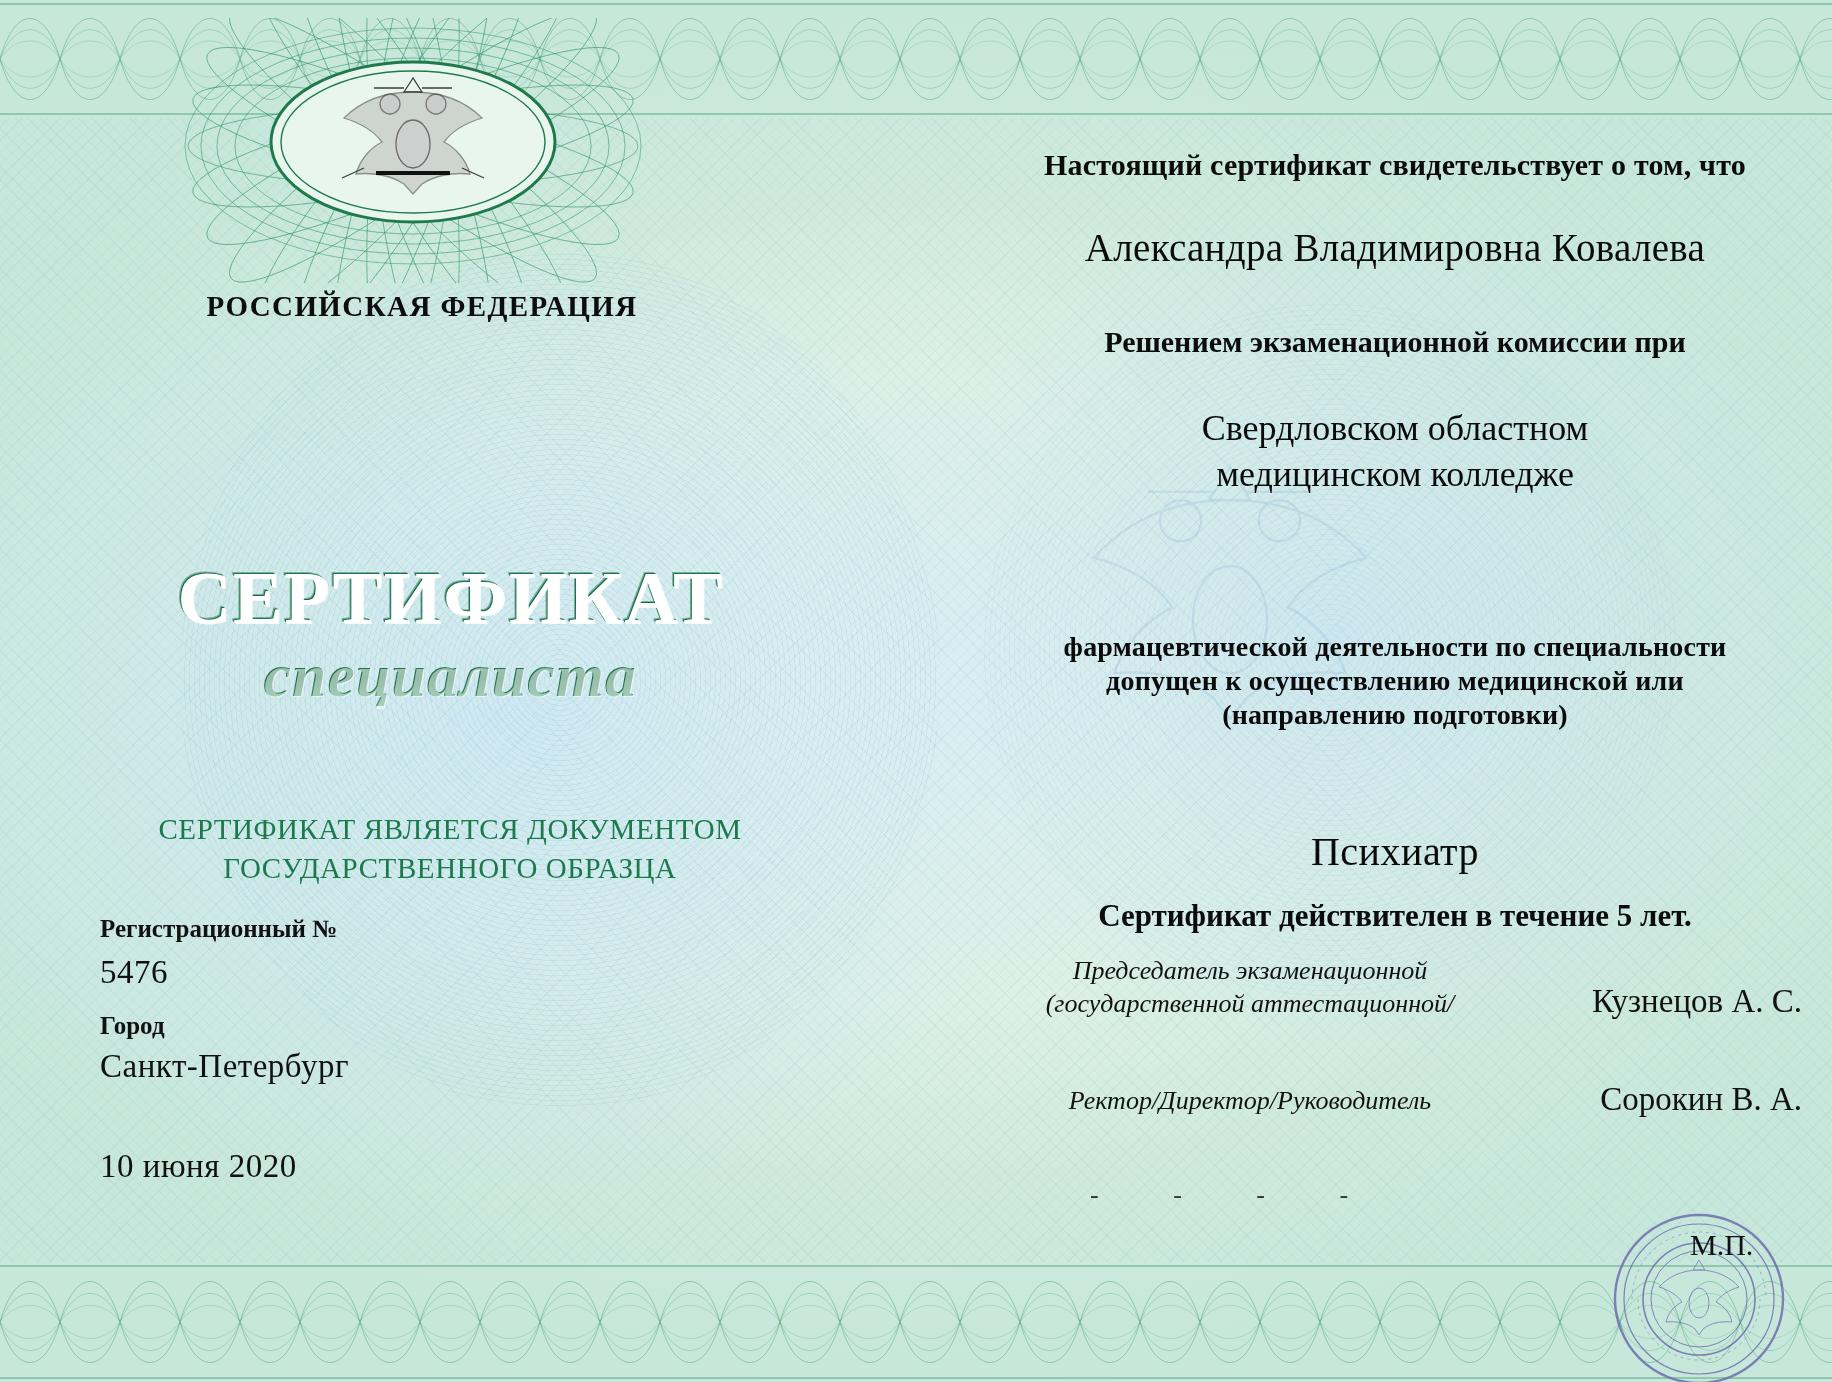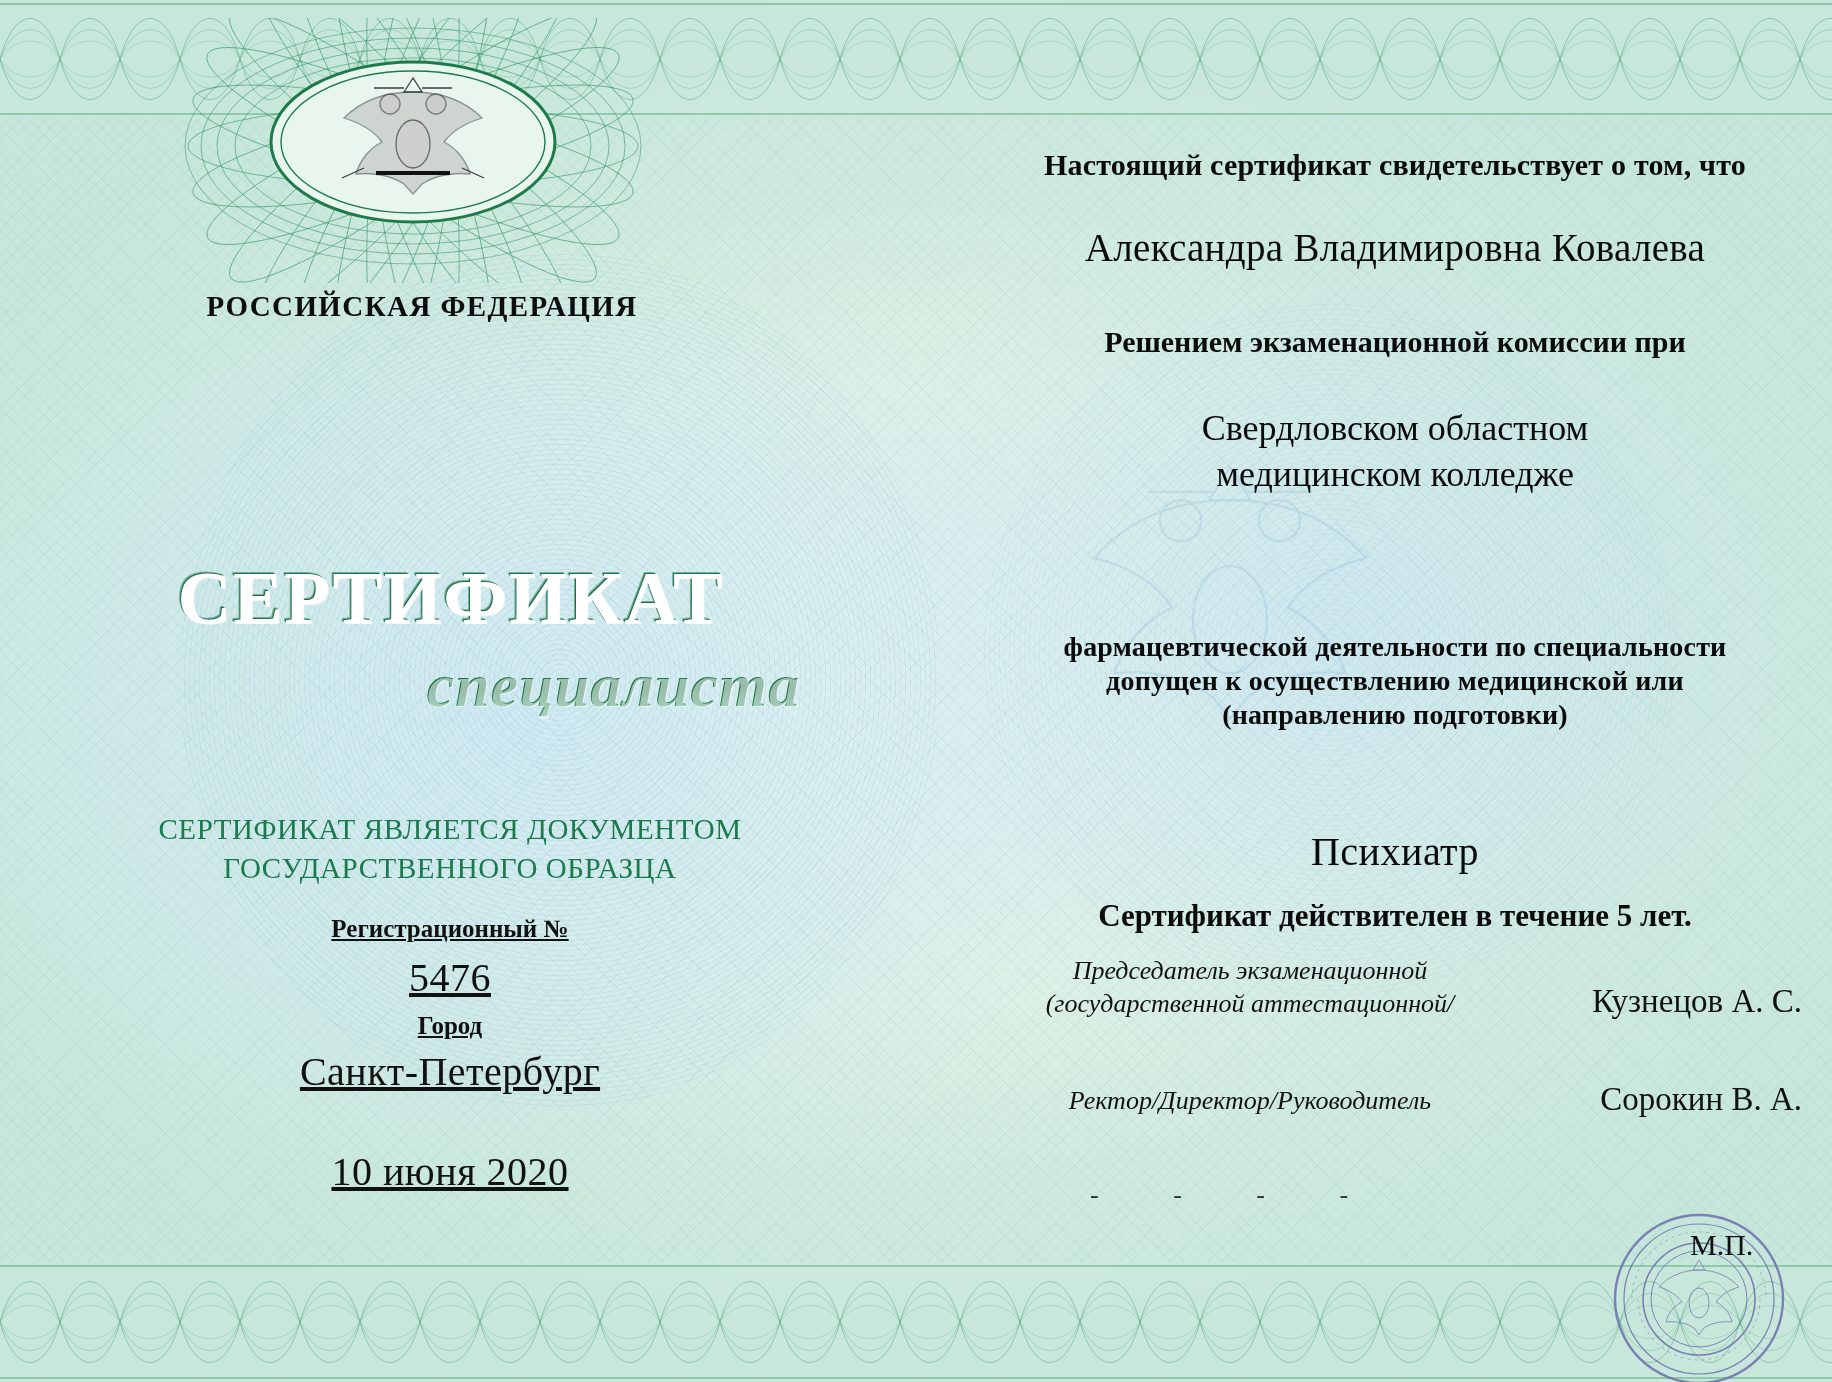--- a/index.html
+++ b/index.html
@@ -113,64 +113,62 @@
       1px 1px 0 #ffffff,
       2px 2px 0 rgba(255,255,255,.8),
       -1px -1px 0 rgba(20,100,62,.45);
     background: linear-gradient(180deg, #2e8f5c 0%, #1c6b43 55%, #3a9b68 100%);
     -webkit-background-clip: text;
     background-clip: text;
     color: transparent;
     line-height: 1;
   }
   .wordmark .line2 {
-    margin-top: 20px;
+    margin-top: 10px;
     font-family: "Liberation Serif", serif;
     font-style: italic;
     font-weight: bold;
     font-size: 62px;
     letter-spacing: 1px;
     line-height: 1;
     background: linear-gradient(180deg, #2e8f5c 0%, #1c6b43 55%, #3a9b68 100%);
     -webkit-background-clip: text;
     background-clip: text;
     color: transparent;
     text-shadow: 1px 1px 0 rgba(255,255,255,.55);
-    text-align: right;
   }
 
   .gosobrazec {
     position: absolute;
     left: 100px;
     top: 810px;
     width: 700px;
     text-align: center;
     color: #1a7a4c;
     font-family: "Liberation Serif", serif;
     font-size: 29px;
     letter-spacing: .6px;
     line-height: 1.35;
   }
 
   .left-field {
     position: absolute;
     left: 100px;
     width: 700px;
-    text-align: center;
+    text-align: left;
     color: #111;
-    text-decoration: underline;
   }
   .field-label {
     font-family: "Liberation Serif", serif;
     font-weight: bold;
     font-size: 25px;
   }
   .field-value {
     font-family: "Liberation Serif", serif;
-    font-size: 40px;
+    font-size: 33px;
     letter-spacing: .5px;
     margin-top: 6px;
   }
   .reg-label  { top: 915px; }
   .reg-value  { top: 948px; }
   .city-label { top: 1012px; }
   .city-value { top: 1042px; }
   .date-label { top: 1110px; }
   .date-value { top: 1142px; }
 

